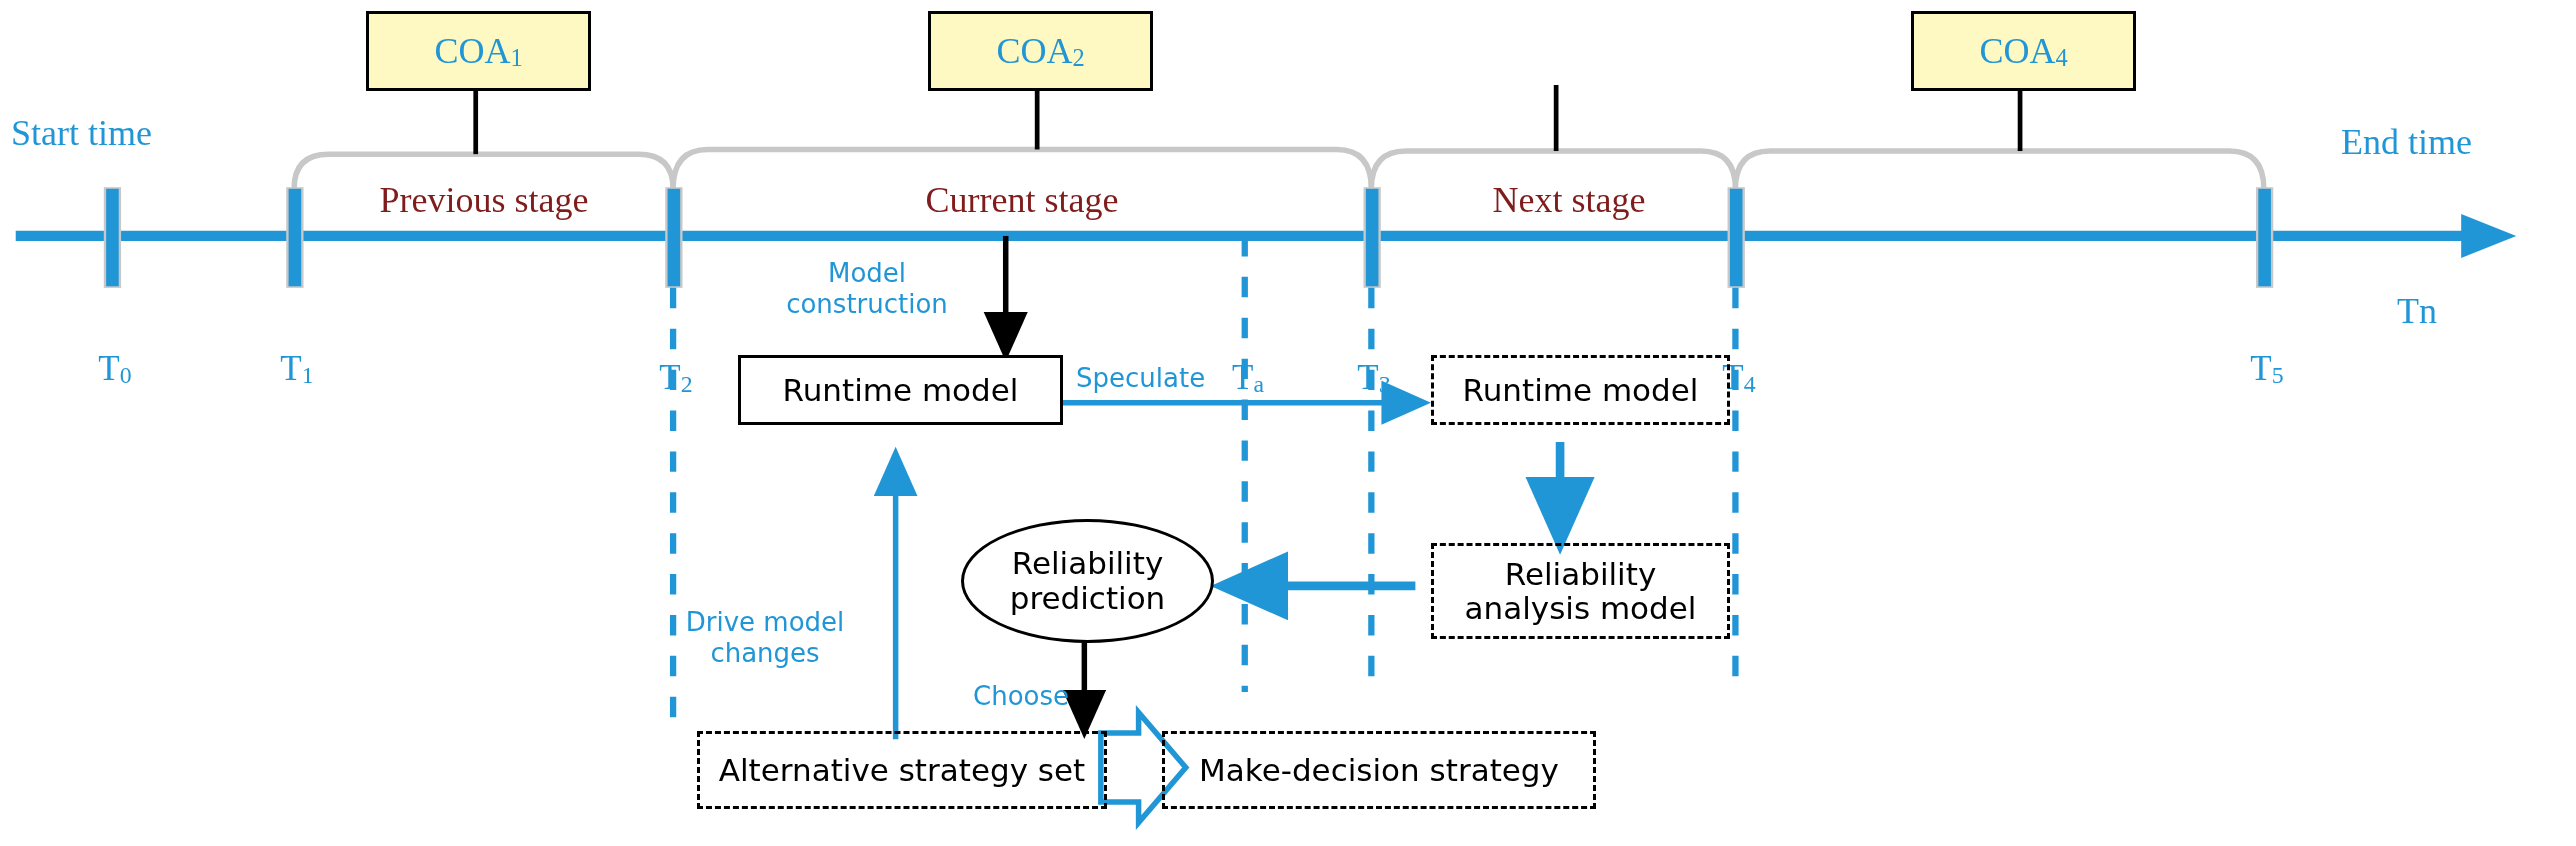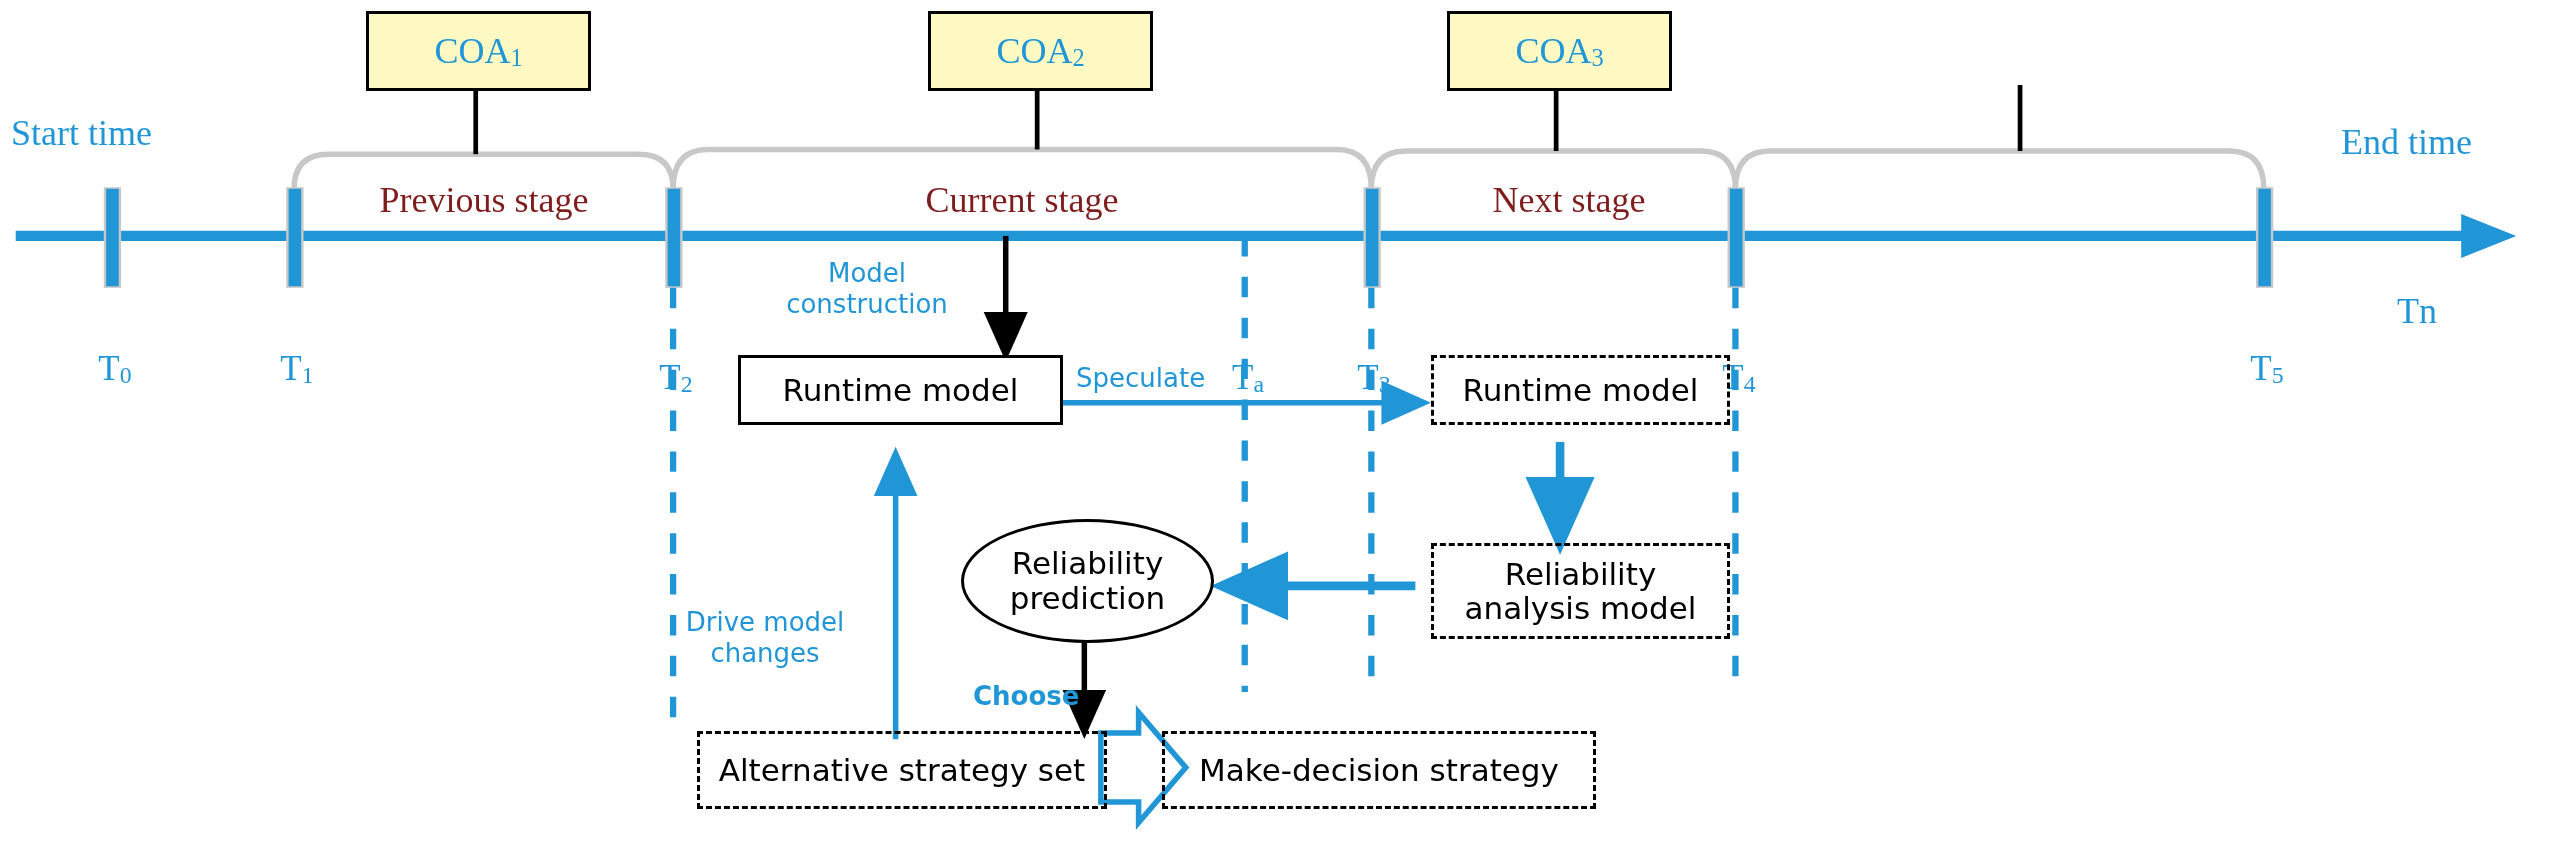--- a/index.html
+++ b/index.html
@@ -126,22 +126,22 @@
       <path d="M1400,932 L1448,932 L1448,906 L1508,976 L1448,1046 L1448,1020 L1400,1020 Z" fill="none" stroke="#2196d6" stroke-width="7" stroke-linejoin="miter"></path>
     </g>
   </svg>
 
   <div class="coa-box" style="left:366px;top:11px;width:219px;height:74px;">
     <span class="coa-txt"><span>COA</span><span class="sub">1</span></span>
   </div>
   <div class="coa-box" style="left:928px;top:11px;width:219px;height:74px;">
     <span class="coa-txt"><span>COA</span><span class="sub">2</span></span>
   </div>
-  <div class="coa-box" style="left:1447px;top:11px;width:219px;height:74px;">
-    <span class="coa-txt"><span>COA</span><span class="sub">3</span></span>
+  <div class="coa-box" style="left:1911px;top:11px;width:219px;height:74px;">
+    <span class="coa-txt"><span>COA</span><span class="sub">4</span></span>
   </div>
 
   <div class="lbl edge-lbl" style="left:11px;top:115px;">Start time</div>
   <div class="lbl edge-lbl" style="left:2341px;top:124px;">End time</div>
   <div class="lbl edge-lbl" style="left:2397px;top:293px;">Tn</div>
 
   <div class="lbl stage-name ctr" style="left:484px;top:200px;">Previous stage</div>
   <div class="lbl stage-name ctr" style="left:1022px;top:200px;">Current stage</div>
   <div class="lbl stage-name ctr" style="left:1569px;top:200px;">Next stage</div>
 
@@ -149,21 +149,21 @@
   <div class="lbl tick-lbl ctr" style="left:297px;top:321px;"><span>T</span><span class="sub">1</span></div>
   <div class="lbl tick-lbl ctr" style="left:676px;top:330px;"><span>T</span><span class="sub">2</span></div>
   <div class="lbl tick-lbl ctr" style="left:1248px;top:330px;"><span>T</span><span class="sub">a</span></div>
   <div class="lbl tick-lbl ctr" style="left:1374px;top:330px;"><span>T</span><span class="sub">3</span></div>
   <div class="lbl tick-lbl ctr" style="left:1739px;top:330px;"><span>T</span><span class="sub">4</span></div>
   <div class="lbl tick-lbl ctr" style="left:2267px;top:321px;"><span>T</span><span class="sub">5</span></div>
 
   <div class="lbl ann ctr" style="left:867px;top:289px;">Model<br>construction</div>
   <div class="lbl ann" style="left:1076px;top:363px;">Speculate</div>
   <div class="lbl ann ctr" style="left:765px;top:638px;">Drive model<br>changes</div>
-  <div class="lbl ann" style="left:973px;top:681px;font-weight:bold;">Choose</div>
+  <div class="lbl ann" style="left:973px;top:681px;">Choose</div>
 
   <div class="solid-box" style="left:738px;top:355px;width:319px;height:64px;">
     <span>Runtime model</span>
   </div>
 
   <div class="dash-box" style="left:1431px;top:355px;width:293px;height:64px;">
     <span>Runtime model</span>
   </div>
 
   <div class="dash-box" style="left:1431px;top:543px;width:293px;height:90px;">

